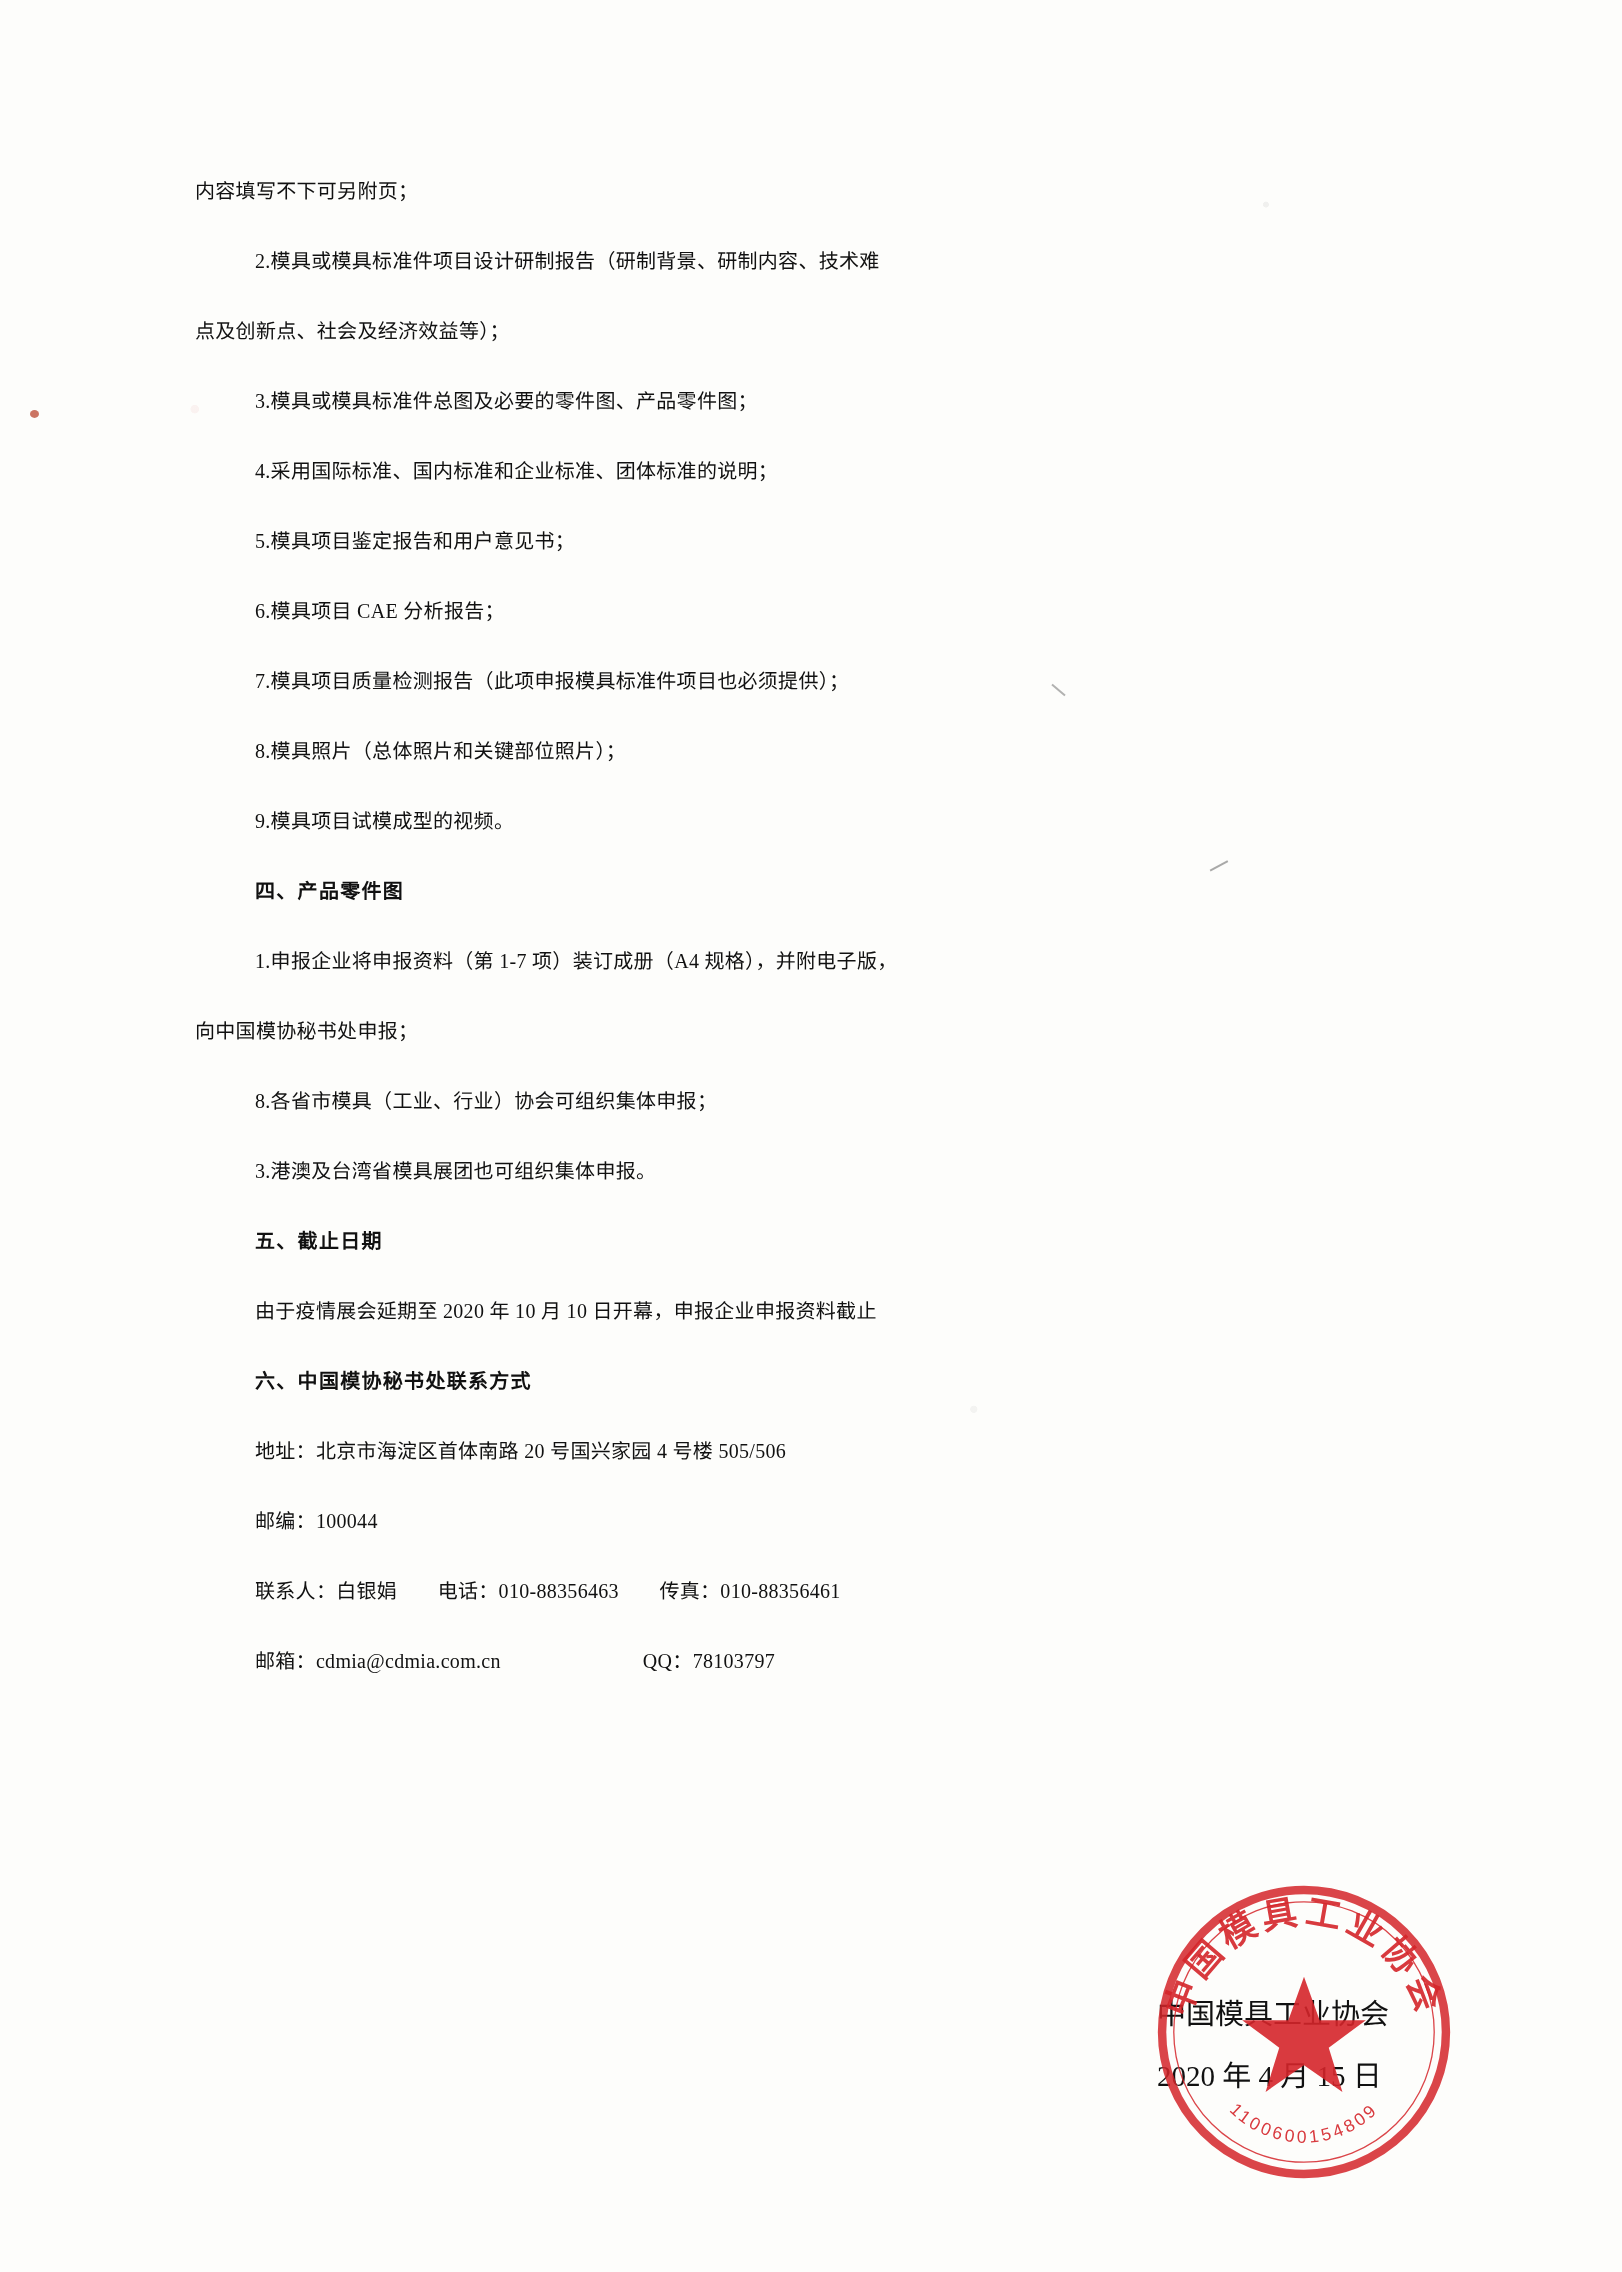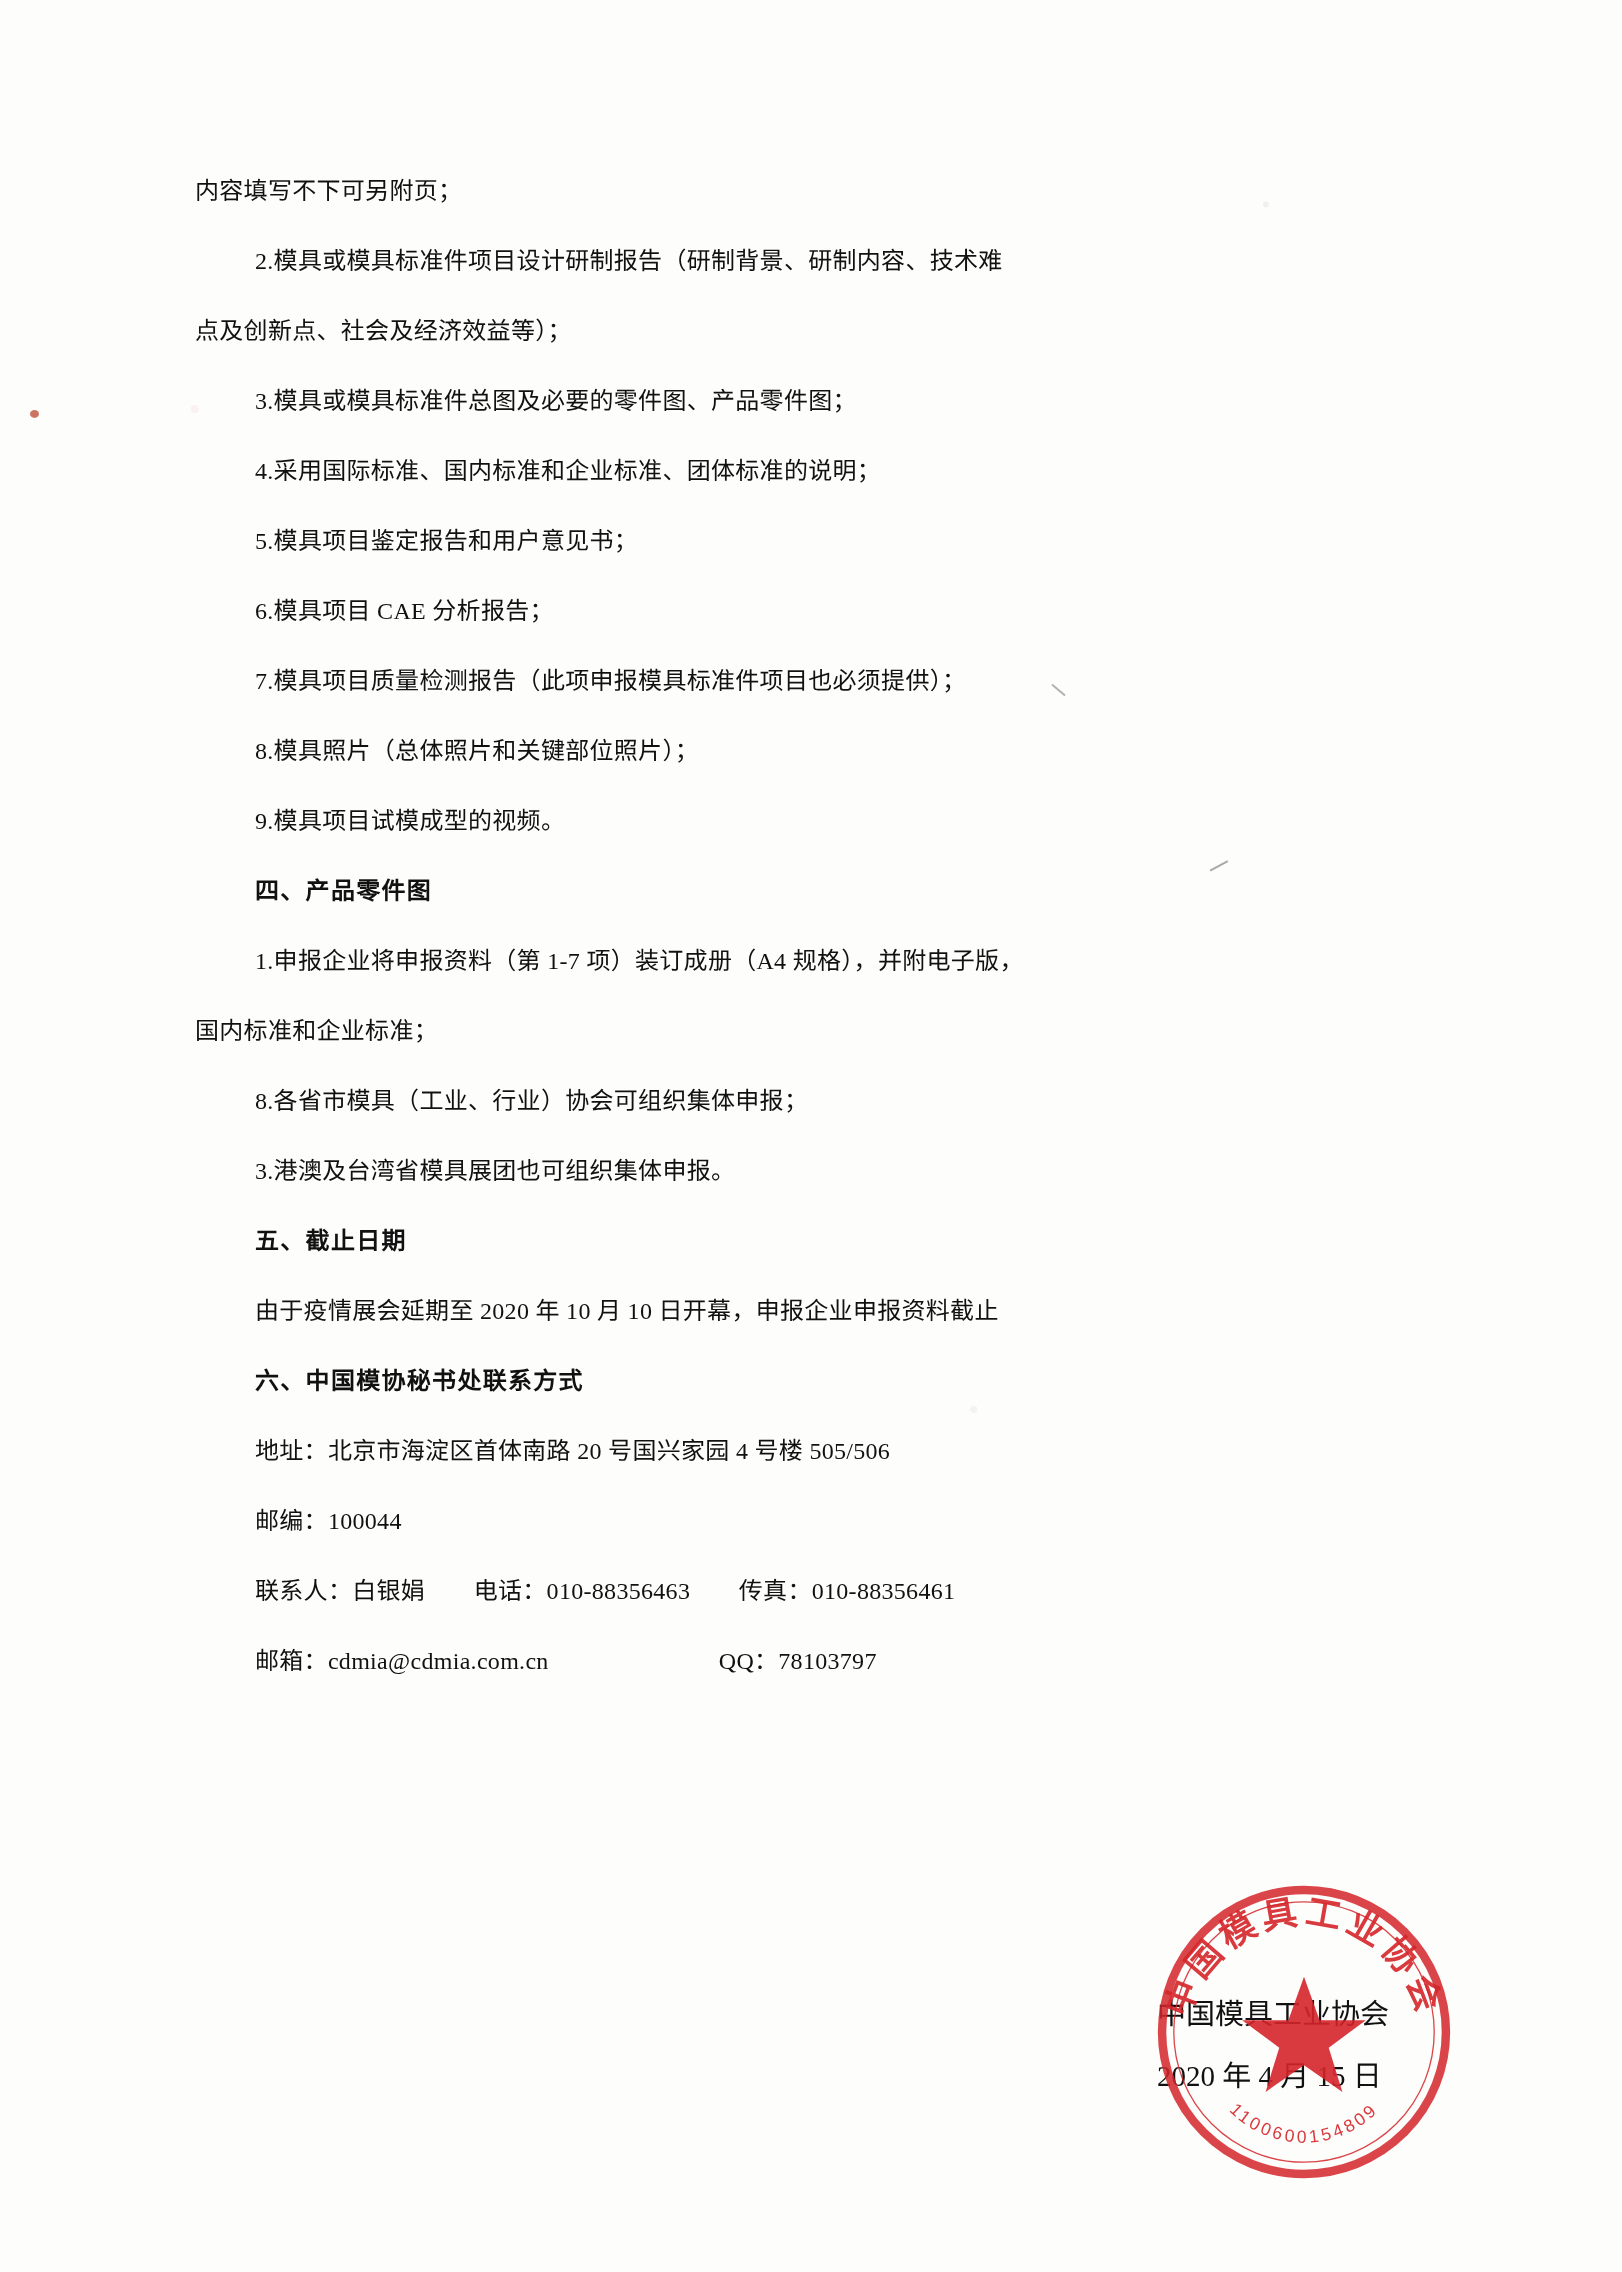--- a/index.html
+++ b/index.html
@@ -35,21 +35,21 @@
 
   .doc-body {
     position: absolute;
     left: 195px;
     top: 156px;
     width: 1274px;
   }
 
   p.line {
     margin: 0 0 0 0;
-    font-size: 24px;
+    font-size: 20px;
     line-height: 70px;
     letter-spacing: 0.3px;
     white-space: pre-wrap;
   }
   p.indent {
     text-indent: 60px;
   }
   p.heading {
     font-weight: bold;
     text-indent: 60px;
@@ -127,21 +127,21 @@
   <p class="line">点及创新点、社会及经济效益等）；</p>
   <p class="line indent">3.模具或模具标准件总图及必要的零件图、产品零件图；</p>
   <p class="line indent">4.采用国际标准、国内标准和企业标准、团体标准的说明；</p>
   <p class="line indent">5.模具项目鉴定报告和用户意见书；</p>
   <p class="line indent">6.模具项目 CAE 分析报告；</p>
   <p class="line indent">7.模具项目质量检测报告（此项申报模具标准件项目也必须提供）；</p>
   <p class="line indent">8.模具照片（总体照片和关键部位照片）；</p>
   <p class="line indent">9.模具项目试模成型的视频。</p>
   <p class="line heading">四、产品零件图</p>
   <p class="line indent">1.申报企业将申报资料（第 1-7 项）装订成册（A4 规格），并附电子版，</p>
-  <p class="line">国内标准和企业标准；</p>
+  <p class="line">向中国模协秘书处申报；</p>
   <p class="line indent">8.各省市模具（工业、行业）协会可组织集体申报；</p>
   <p class="line indent">3.港澳及台湾省模具展团也可组织集体申报。</p>
   <p class="line heading">五、截止日期</p>
   <p class="line indent">由于疫情展会延期至 2020 年 10 月 10 日开幕，申报企业申报资料截止</p>
   <p class="line heading">六、中国模协秘书处联系方式</p>
   <p class="line contact-line">地址：北京市海淀区首体南路 20 号国兴家园 4 号楼 505/506</p>
   <p class="line contact-line">邮编：100044</p>
   <p class="line contact-line">联系人：白银娟　　电话：010-88356463　　传真：010-88356461</p>
   <p class="line contact-line">邮箱：cdmia@cdmia.com.cn　　　　　　　QQ：78103797</p>
 </div>

